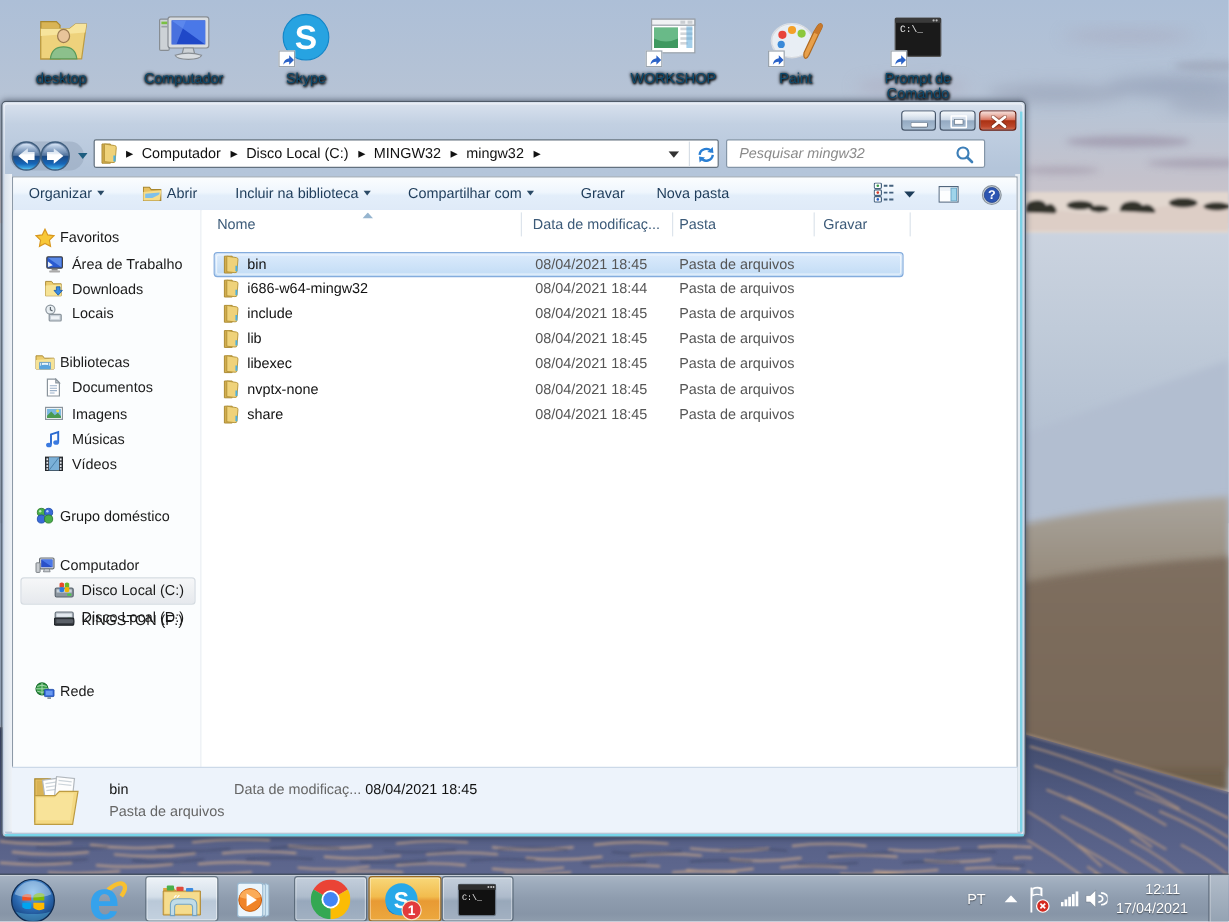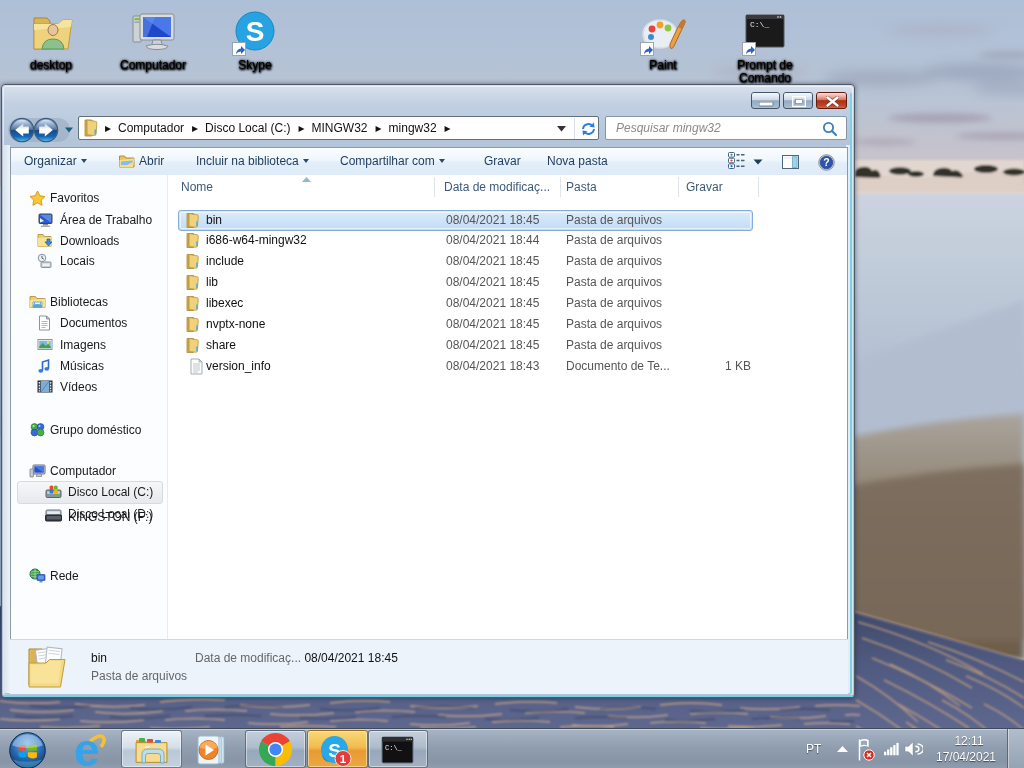--- a/index.html
+++ b/index.html
@@ -1,35 +1,35 @@
 <!DOCTYPE html>
 <html><head><meta charset="utf-8">
 <style>
 html,body{margin:0;padding:0;}
 #root{position:relative;width:1024px;height:768px;overflow:hidden;font-family:"Liberation Sans",sans-serif;background:#b4c4da;}
 .abs{position:absolute;}
 .dicon{position:absolute;top:10px;width:96px;text-align:center;z-index:2;}
 .dicon .ic{width:46px;height:46px;margin:0 auto;position:relative;}
-.dicon .lbl{margin-top:3px;font-size:12px;color:#000000;line-height:13px;
+.dicon .lbl{margin-top:3px;font-size:12px;color:#0c4a6e;line-height:13px;
  text-shadow:0 1px 2px #000,0 0 3px #000,1px 1px 2px #000;}
 .sc{position:absolute;left:0;bottom:0;width:14px;height:14px;background:#fff;border:1px solid #9aa4ae;box-sizing:border-box;}
 .sc svg{position:absolute;left:1px;top:1px;}
 #win{position:absolute;left:1px;top:84px;width:854px;height:614px;z-index:3;
  background:linear-gradient(180deg,#d9e2ee 0%,#c2d0e2 3%,#b4c5da 9%,#b0c1d8 55%,#b6c6da 100%);
  border:1px solid #4e5a68;border-radius:4px 4px 4px 4px;box-sizing:border-box;
  box-shadow:0 0 5px rgba(20,30,50,.55);}
 #win .inhl{position:absolute;left:1px;top:1px;right:1px;bottom:1px;border:1px solid rgba(255,255,255,.55);border-radius:3px;pointer-events:none;}
 .capbtn{position:absolute;top:7px;height:17px;border-radius:3px;box-sizing:border-box;}
 #btnmin{left:749px;width:29px;background:linear-gradient(180deg,#dde7f1 0%,#c0cfe0 45%,#94aac2 52%,#aabfd4 100%);border:1px solid #46566a;}
 #btnmax{left:781px;width:30px;background:linear-gradient(180deg,#dde7f1 0%,#c0cfe0 45%,#94aac2 52%,#aabfd4 100%);border:1px solid #46566a;}
 #btncls{left:814px;width:31px;background:linear-gradient(180deg,#e49a8a 0%,#d05a40 45%,#aa3214 52%,#bc4428 82%,#cc6a50 100%);border:1px solid #64190c;}
 .glasso{position:absolute;left:0;top:0;right:0;height:45%;background:linear-gradient(180deg,rgba(255,255,255,.65),rgba(255,255,255,.15));border-radius:2px 2px 0 0;}
 #addr{position:absolute;left:76px;top:31px;width:521px;height:24px;background:#fff;border:1px solid #63717f;box-sizing:border-box;border-radius:2px;
  display:flex;align-items:center;font-size:12px;color:#111;}
-#srch{position:absolute;left:603px;top:31px;width:242px;height:24px;background:#fff;border:1px solid #8495a7;box-sizing:border-box;border-radius:2px;font-size:12px;}
+#srch{position:absolute;left:603px;top:31px;width:216px;height:24px;background:#fff;border:1px solid #8495a7;box-sizing:border-box;border-radius:2px;font-size:12px;}
 #content{position:absolute;left:8px;top:62px;width:838px;height:547px;background:#fff;border:1px solid #8c99a7;box-sizing:border-box;}
 #toolbar{position:absolute;left:0;top:0;width:100%;height:27px;
  background:linear-gradient(180deg,#fbfdfe 0%,#eff6fd 45%,#e3eefa 55%,#dfeaf8 100%);
  border-bottom:1px solid #d2dff0;font-size:12px;color:#1e3c5a;}
 .tbi{position:absolute;top:0;height:26px;line-height:26px;white-space:nowrap;}
 .caret{display:inline-block;width:0;height:0;border-left:3.5px solid transparent;border-right:3.5px solid transparent;border-top:4px solid #2a4a66;vertical-align:middle;margin-left:4px;margin-top:-2px;}
 #sidebar{position:absolute;left:0;top:27px;width:156px;height:492px;background:#fbfdfe;border-right:1px solid #e7ecf1;font-size:12px;color:#1a1a1a;}
 .sbi{position:absolute;height:20px;line-height:20px;white-space:nowrap;}
 .sbi svg{position:absolute;top:2px;}
 #flist{position:absolute;left:157px;top:27px;width:679px;height:492px;background:#fff;font-size:12px;color:#1a1a1a;}
@@ -168,20 +168,42 @@
   <text x="23" y="31" text-anchor="middle" font-family="Liberation Sans" font-size="28" font-weight="bold" fill="#fff">S</text>
  </svg>
  <div class="sc">
           <svg width="12" height="12" viewBox="0 0 12 12">
             <path d="M2,10 q0.5,-5 5,-5.5 l0,-2.5 l4,4 l-4,4 l0,-2.5 q-3.5,0 -5,2.5 Z" fill="#2a62c8"></path>
           </svg>
         </div>
  </div>
  <div class="lbl">Skype</div>
 </div>
+<div class="dicon" style="left:513px">
+ <div class="ic"><svg width="46" height="46" viewBox="0 0 46 46">
+  <rect x="5" y="6" width="36" height="28" fill="#fff" stroke="#9aa2aa"></rect>
+  <rect x="5" y="6" width="36" height="5" fill="#f0f2f4" stroke="#9aa2aa"></rect>
+  <rect x="29" y="7.2" width="4" height="2.6" fill="#caced2"></rect>
+          <rect x="35" y="7.2" width="4" height="2.6" fill="#caced2"></rect>
+  <rect x="7" y="13" width="20" height="17" fill="#3f9960"></rect>
+  <path d="M7,13 l20,0 l0,9 q-10,5 -20,0 Z" fill="#7cc89a" opacity="0.7"></path>
+  <rect x="29" y="13" width="10" height="2.2" fill="#d2d6da"></rect>
+          <rect x="29" y="17" width="10" height="2.2" fill="#d2d6da"></rect>
+          <rect x="29" y="21" width="10" height="2.2" fill="#d2d6da"></rect>
+          <rect x="29" y="25" width="6" height="2.2" fill="#d2d6da"></rect>
+  <rect x="34" y="12" width="5" height="18" fill="#5aa8d8" opacity="0.55"></rect>
+ </svg>
+ <div class="sc">
+          <svg width="12" height="12" viewBox="0 0 12 12">
+            <path d="M2,10 q0.5,-5 5,-5.5 l0,-2.5 l4,4 l-4,4 l0,-2.5 q-3.5,0 -5,2.5 Z" fill="#2a62c8"></path>
+          </svg>
+        </div>
+ </div>
+ <div class="lbl">WORKSHOP</div>
+</div>
 <div class="dicon" style="left:615px">
  <div class="ic"><svg width="46" height="46" viewBox="0 0 46 46">
   <ellipse cx="20" cy="24" rx="17" ry="14" fill="#e8eef4" stroke="#9aa2b0"></ellipse>
   <ellipse cx="20" cy="24" rx="17" ry="14" fill="none" stroke="#fff" stroke-width="1.5" opacity="0.6"></ellipse>
   <circle cx="12" cy="19" r="3.4" fill="#e8443a"></circle>
   <circle cx="20" cy="15" r="3.4" fill="#f4a028"></circle>
   <circle cx="28" cy="18" r="3.4" fill="#8cc83c"></circle>
   <circle cx="11" cy="27" r="3" fill="#3a8ad8"></circle>
   <path d="M30,34 l8,-17 l3,-5 q2,-3 3.5,-2 q1.5,1 0,4 l-2.5,5 l-8,17 q-1.5,3 -3,2.5 q-1.5,-0.8 -1,-4.5 Z" fill="#e8a04a" stroke="#b06a20"></path>
   <path d="M38,17 l3,-5 q2,-3 3.5,-2 q1.5,1 0,4 l-2.5,5 Z" fill="#c8782a"></path>
@@ -529,31 +551,20 @@
             <svg class="ficon" width="17" height="17" viewBox="0 0 17 17">
               <path d="M2,1.5 l6.5,0 0,14 -6.5,0 Z" fill="#d9b455" stroke="#a8872e" stroke-width="0.8"></path>
               <path d="M3,2.5 l4.5,0 0,12 -4.5,0 Z" fill="#c8a345"></path>
               <path d="M4,1.5 l8,1.2 a1.5,1.5 0 0 1 1.3,1.6 l-0.8,9.5 a1.5,1.5 0 0 1 -1.7,1.4 l-6.8,-0.7 Z" fill="#efd27a" stroke="#b6953b" stroke-width="0.8"></path>
               <path d="M11.2,9.5 l1.6,0 0,4.5 -1.6,0 Z" fill="#4ab0e0"></path>
             </svg>
             <span class="fname">share</span>
             <span class="fdate">08/04/2021 18:45</span>
             <span class="ftype">Pasta de arquivos</span>
           </div>
-   <div class="frow" style="top:180.8px">
-            <svg class="ficon" width="17" height="17" viewBox="0 0 17 17" style="left:20px">
-              <path d="M3,1 l8,0 3,3 0,12 -11,0 Z" fill="#fdfdfd" stroke="#9aa4ac" stroke-width="0.9"></path>
-              <path d="M11,1 l0,3 3,0 Z" fill="#d8dee4" stroke="#9aa4ac" stroke-width="0.7"></path>
-              <path d="M5,6 l7,0 M5,8 l7,0 M5,10 l7,0 M5,12 l7,0 M5,14 l5,0" stroke="#b0b8c0" stroke-width="0.8"></path>
-            </svg>
-            <span class="fname">version_info</span>
-            <span class="fdate">08/04/2021 18:43</span>
-            <span class="ftype">Documento de Te...</span>
-            <span class="fsize">1 KB</span>
-          </div>
   </div>
  </div>
  <div id="details">
   <svg class="abs" style="left:17px;top:6px" width="40" height="43" viewBox="0 0 40 43">
    <path d="M2,3 l13,0 l3,3 l0,33 l-16,0 Z" fill="#e8c264" stroke="#a8872e" stroke-width="1"></path>
    <path d="M3.5,4.5 l10.5,0 0,36 -10.5,0 Z" fill="#d8b254"></path>
    <g transform="rotate(-8 19 22)">
             <rect x="11" y="3" width="14" height="36" fill="#fff" stroke="#b2b8be"></rect>
             <path d="M13,24 q5,-7 10,-2 l0,14 -10,0 Z" fill="#9fb6d4" opacity="0.8"></path>
             <path d="M13,6 l10,0 M13,9 l10,0 M13,12 l10,0" stroke="#ccd4da" stroke-width="1"></path>
@@ -661,17 +672,17 @@
           <rect x="7" y="6" width="2.6" height="9"></rect>
           <rect x="10.5" y="3.5" width="2.6" height="11.5"></rect>
           <rect x="14" y="1" width="2.6" height="14"></rect>
         </g>
  </svg>
  <svg class="abs" style="left:904px;top:11px" width="19" height="18" viewBox="0 0 21 20">
   <path d="M1,7 l4,0 5,-5 0,16 -5,-5 -4,0 Z" fill="#fff" stroke="#6a7684" stroke-width="0.5"></path>
   <path d="M12.5,7 a4,3 0 0 1 0,6 M15,4.5 a6.5,5.5 0 0 1 0,11" fill="none" stroke="#fff" stroke-width="1.6"></path>
  </svg>
  <span class="trayt" style="left:938px;top:5px;width:62px;text-align:center">12:11</span>
- <span class="trayt" style="left:930px;top:21px;width:72px;text-align:center">17/04/2021</span>
+ <span class="trayt" style="left:930px;top:21px;width:72px;">17/04/2021</span>
  <div class="abs" style="left:1007px;top:0;width:1px;height:40px;background:#5a6878"></div>
  <div class="abs" style="left:1008px;top:0;width:1px;height:40px;background:rgba(255,255,255,.5)"></div>
  <div class="abs" style="left:1009px;top:0;width:15px;height:40px;background:linear-gradient(180deg,#b2bdca,#94a2b2)"></div>
 </div>
 </div>
 </body></html>

